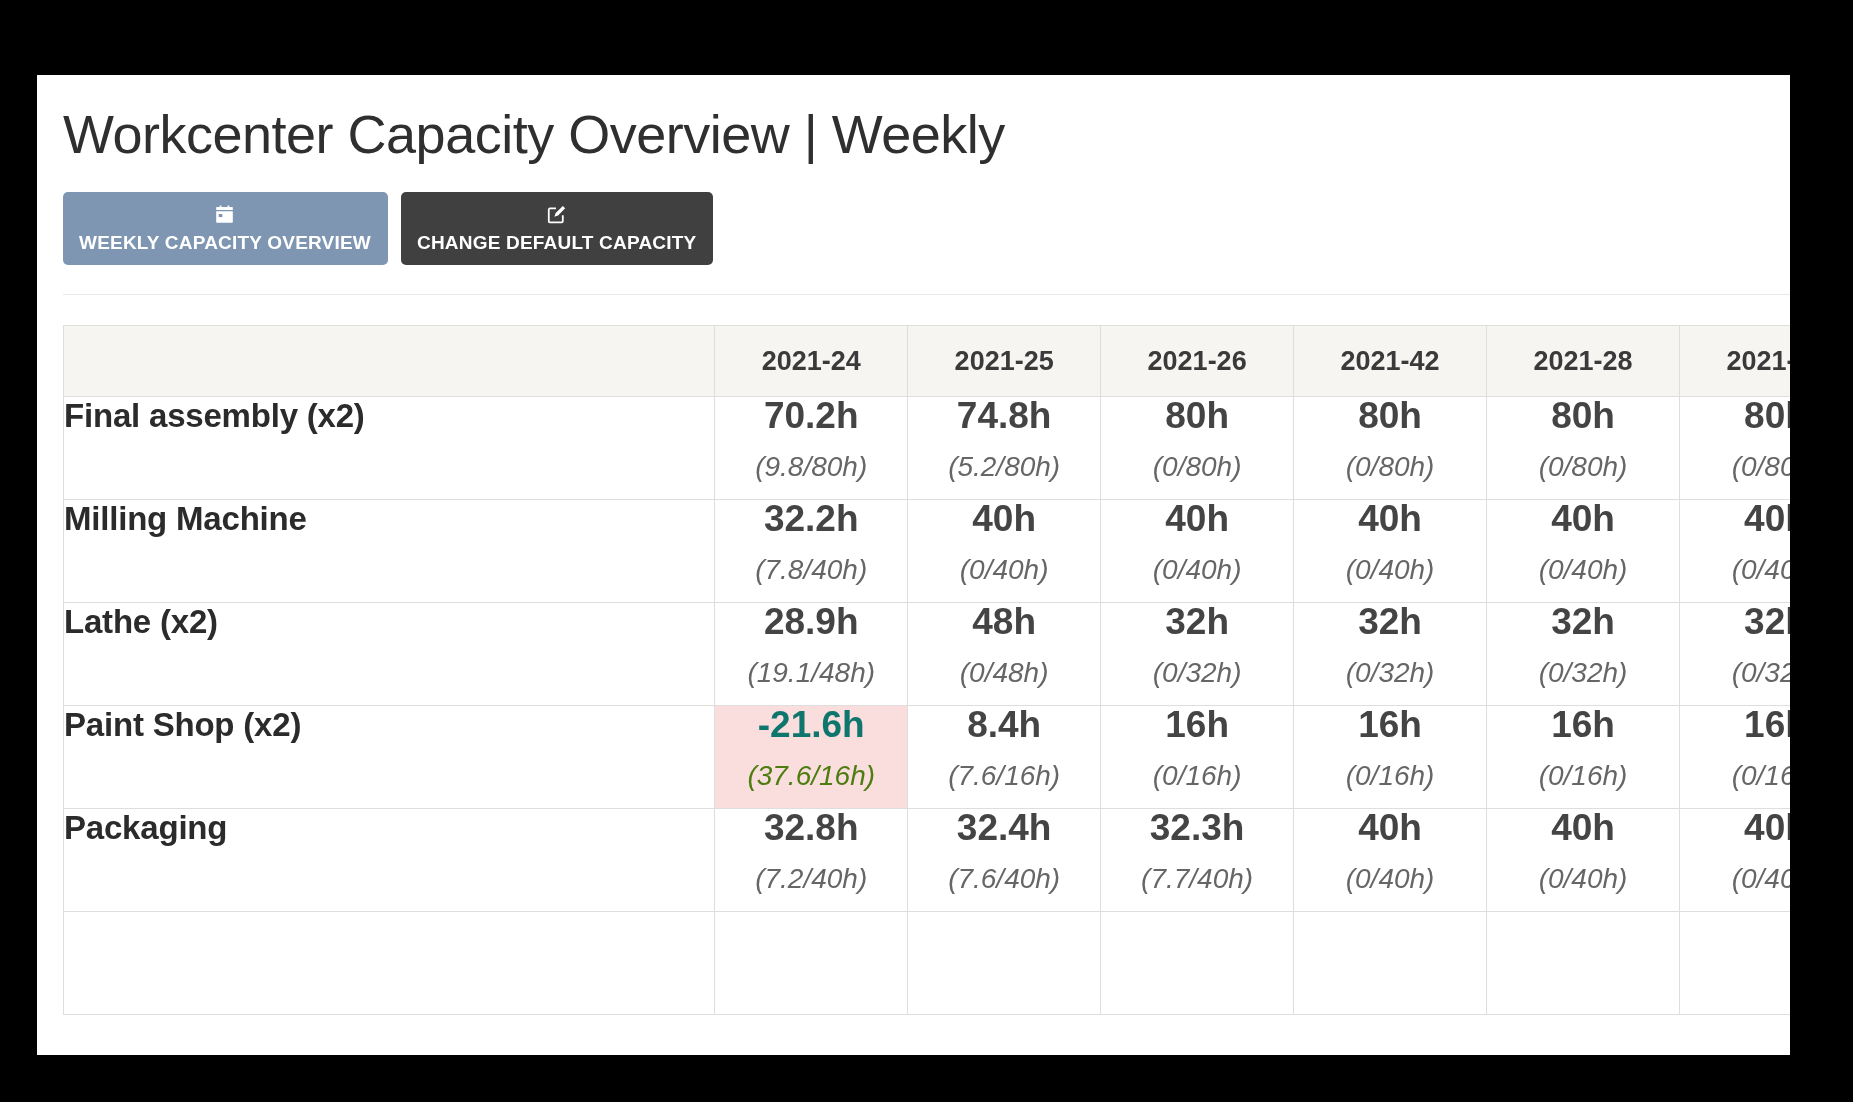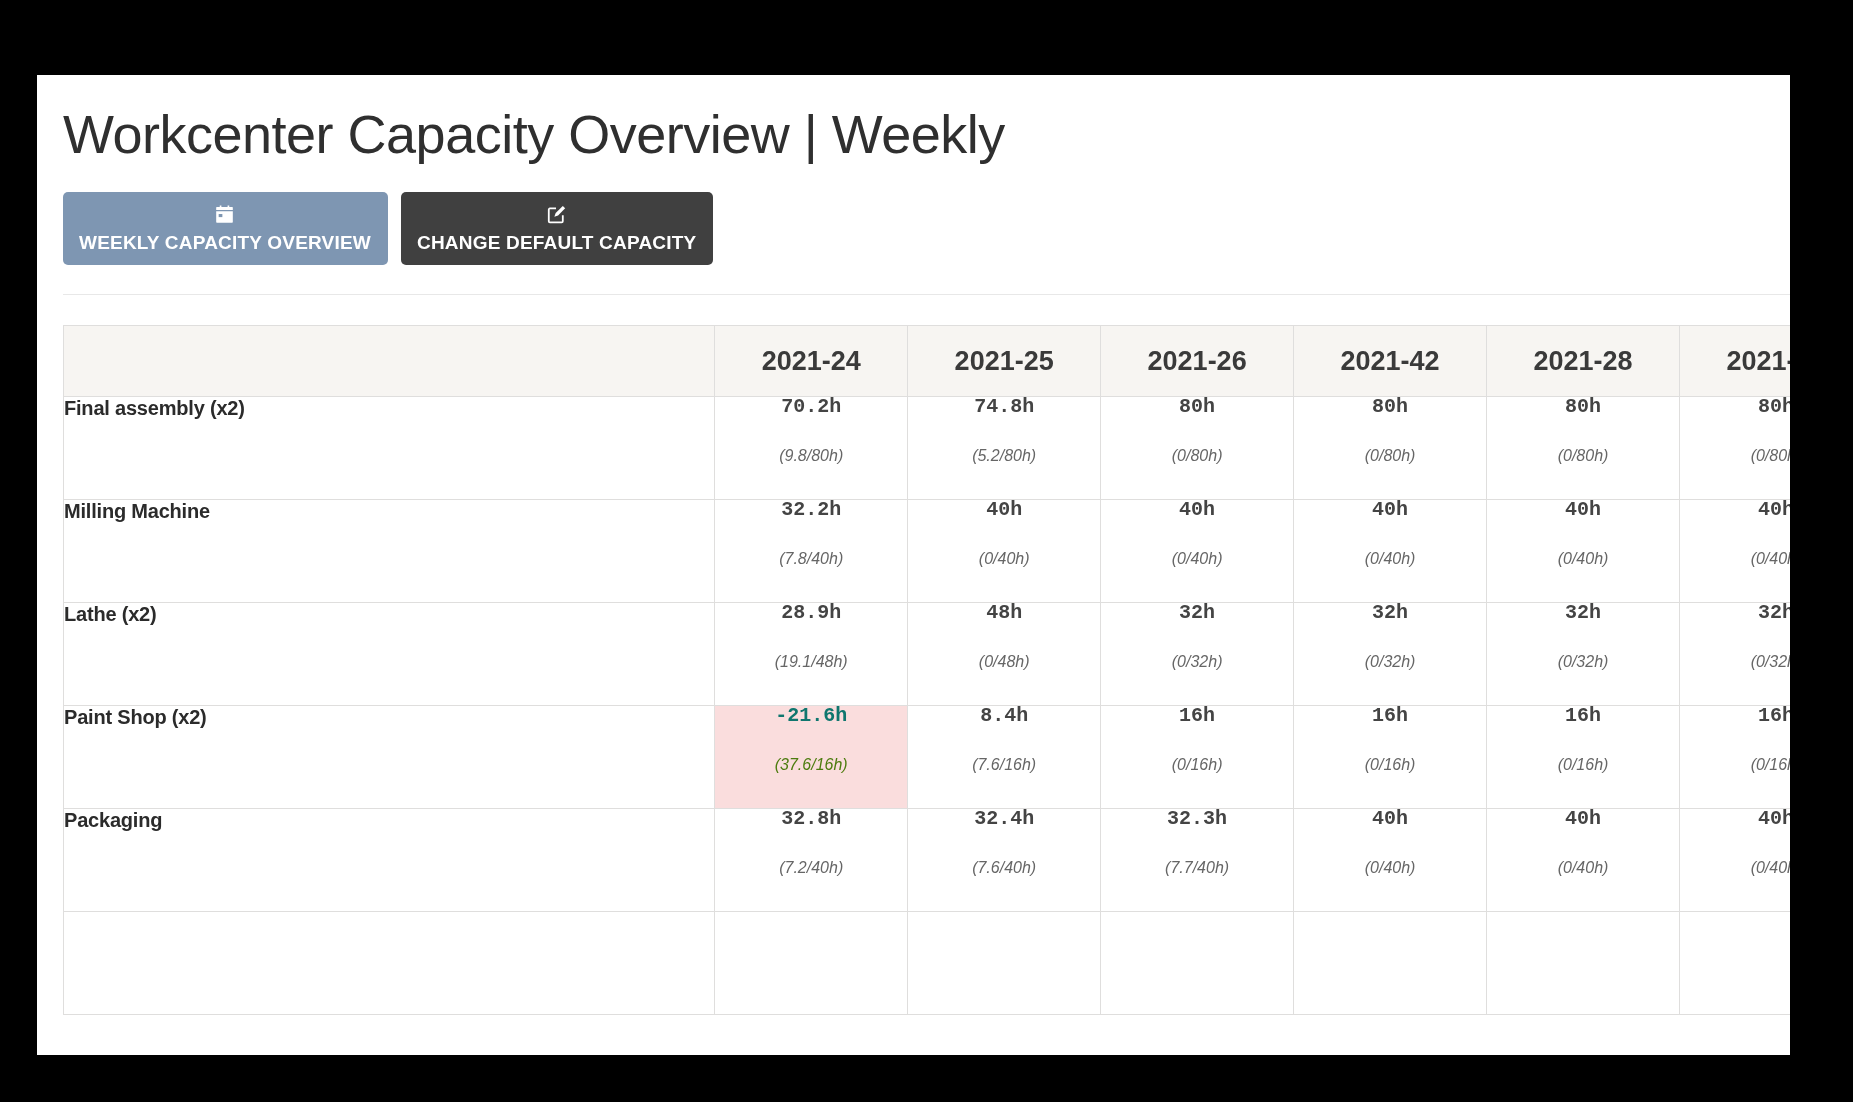--- a/index.html
+++ b/index.html
@@ -129,45 +129,44 @@
   table.cap tbody td {
     border: 1px solid #dfdedd;
     vertical-align: top;
     padding: 0;
     background: #ffffff;
     height: 102px;
   }
 
   td.name-cell {
     padding: 24px 0 0 14px;
-    font-size: 20px;
+    font-size: 33px;
     font-weight: 700;
     color: #2b2b2b;
     letter-spacing: -0.2px;
     white-space: nowrap;
   }
 
   td.val-cell {
     text-align: center;
     padding-top: 22px;
   }
 
   .val-main {
-    font-size: 20px;
+    font-size: 37px;
     font-weight: 700;
     color: #444444;
     line-height: 1;
-    font-family: Liberation Mono, monospace;
   }
   .val-sub {
-    font-size: 16px;
+    font-size: 28px;
     font-style: italic;
     color: #666666;
     line-height: 1;
-    margin-top: 31px;
+    margin-top: 19px;
   }
 
   td.val-cell.over {
     background: #fadddd;
   }
   td.val-cell.over .val-main { color: #0f766e; }
   td.val-cell.over .val-sub  { color: #4d7c0f; }
 
   
   .clip-row td { height: 18px; }

